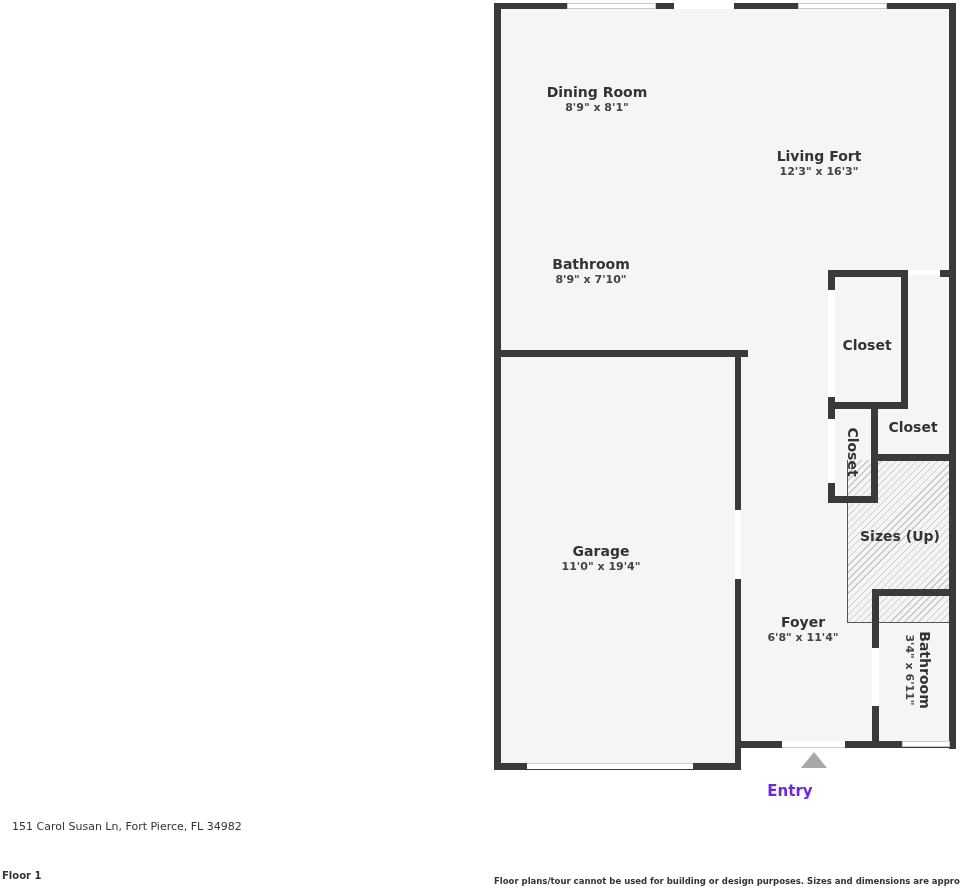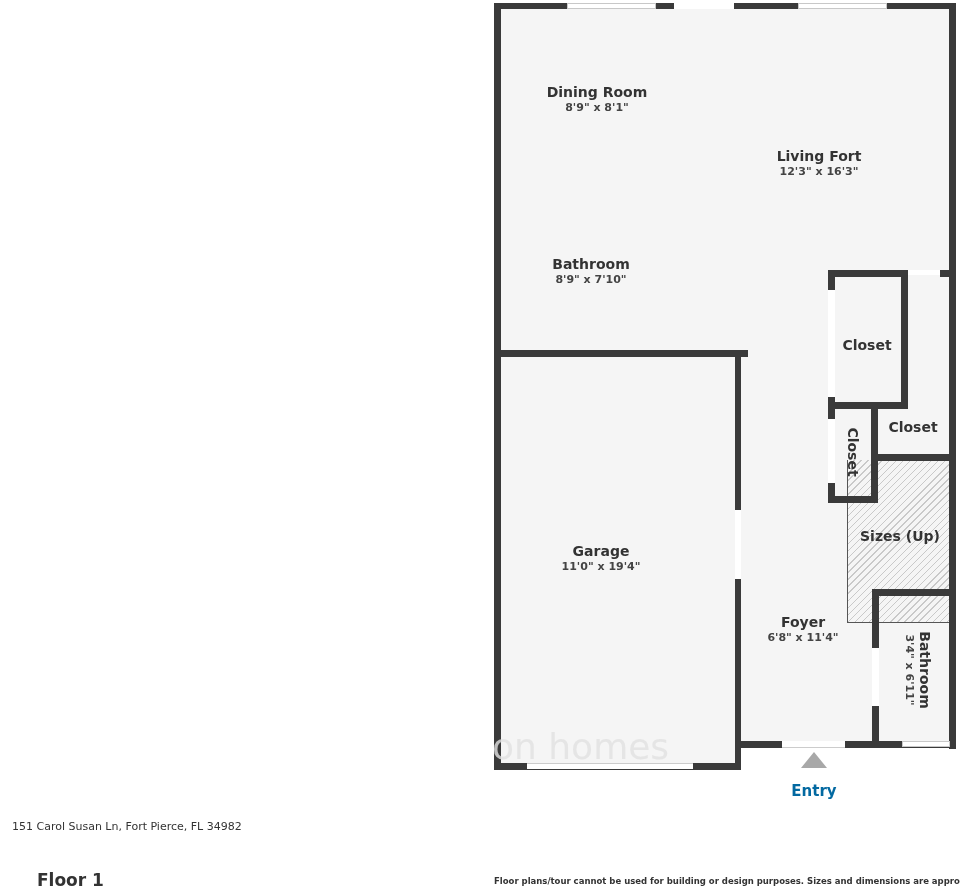--- a/index.html
+++ b/index.html
@@ -10,23 +10,23 @@
   .win{position:absolute;background:#fff;box-sizing:border-box;border:1px solid #c8c8c8;}
   .door{position:absolute;background:#fff;}
   .stairs{position:absolute;background:repeating-linear-gradient(135deg,#f5f5f5 0 4px,#c9c9c9 4px 5px);border-left:1px solid #555;border-bottom:1px solid #555;box-sizing:border-box;}
   .label{position:absolute;text-align:center;transform:translate(-50%,-50%);white-space:nowrap;}
   .rname{font-size:14px;font-weight:bold;color:#333;display:block;}
   .rdim{font-size:11px;font-weight:bold;color:#444;display:block;margin-top:1px;}
   .vert{transform:translate(-50%,-50%) rotate(90deg);}
   .watermark{position:absolute;color:rgba(255,255,255,0.55);font-size:20px;font-weight:bold;white-space:nowrap;letter-spacing:1px;overflow:hidden;}
   .wm-brand{position:absolute;color:rgba(225,225,225,0.8);font-size:36px;white-space:nowrap;}
   .entry-arrow{position:absolute;left:801px;top:752px;width:0;height:0;border-left:13px solid transparent;border-right:13px solid transparent;border-bottom:16px solid #a8a8a8;}
-  .entry-label{position:absolute;left:814px;top:791px;transform:translate(-50%,-50%);font-size:15px;font-weight:bold;color:#0369a1;}
+  .entry-label{position:absolute;left:790px;top:791px;transform:translate(-50%,-50%);font-size:15px;font-weight:bold;color:#6d28d9;}
   .footer-addr{position:absolute;left:2px;top:820px;font-size:11px;font-weight:normal;color:#333;margin-left:10px;}
-  .footer-floor{position:absolute;left:2px;top:870px;font-size:17px;font-weight:bold;color:#333;margin-left:35px;}
+  .footer-floor{position:absolute;left:2px;top:870px;font-size:10px;font-weight:bold;color:#333;}
   .disclaimer{position:absolute;left:494px;top:876px;font-size:8.5px;font-weight:bold;color:#333;white-space:nowrap;}
 </style>
 </head>
 <body>
 
 <div class="plan">
 
   <div class="floor" style="left:500px;top:8px;width:450px;height:737px;"></div>
   <div class="floor" style="left:500px;top:355px;width:240px;height:412px;"></div>
 
@@ -67,21 +67,20 @@
   <div class="wall" style="left:828px;top:483px;width:7px;height:20px;"></div>
   <div class="door" style="left:828px;top:419px;width:7px;height:64px;"></div>
 
   <div class="wall" style="left:871px;top:454px;width:80px;height:7px;"></div>
 
   <div class="wall" style="left:872px;top:589px;width:80px;height:7px;"></div>
   <div class="wall" style="left:872px;top:589px;width:7px;height:59px;"></div>
   <div class="door" style="left:872px;top:648px;width:7px;height:58px;"></div>
   <div class="wall" style="left:872px;top:706px;width:7px;height:42px;"></div>
 
-  <div class="wm-brand" style="left:492px;top:726px;">on homes</div>
 
   <div class="label" style="left:597px;top:99px;">
     <span class="rname">Dining Room</span>
     <span class="rdim">8'9" x 8'1"</span>
   </div>
   <div class="label" style="left:819px;top:163px;">
     <span class="rname">Living Fort</span>
     <span class="rdim">12'3" x 16'3"</span>
   </div>
   <div class="label" style="left:591px;top:271px;">

